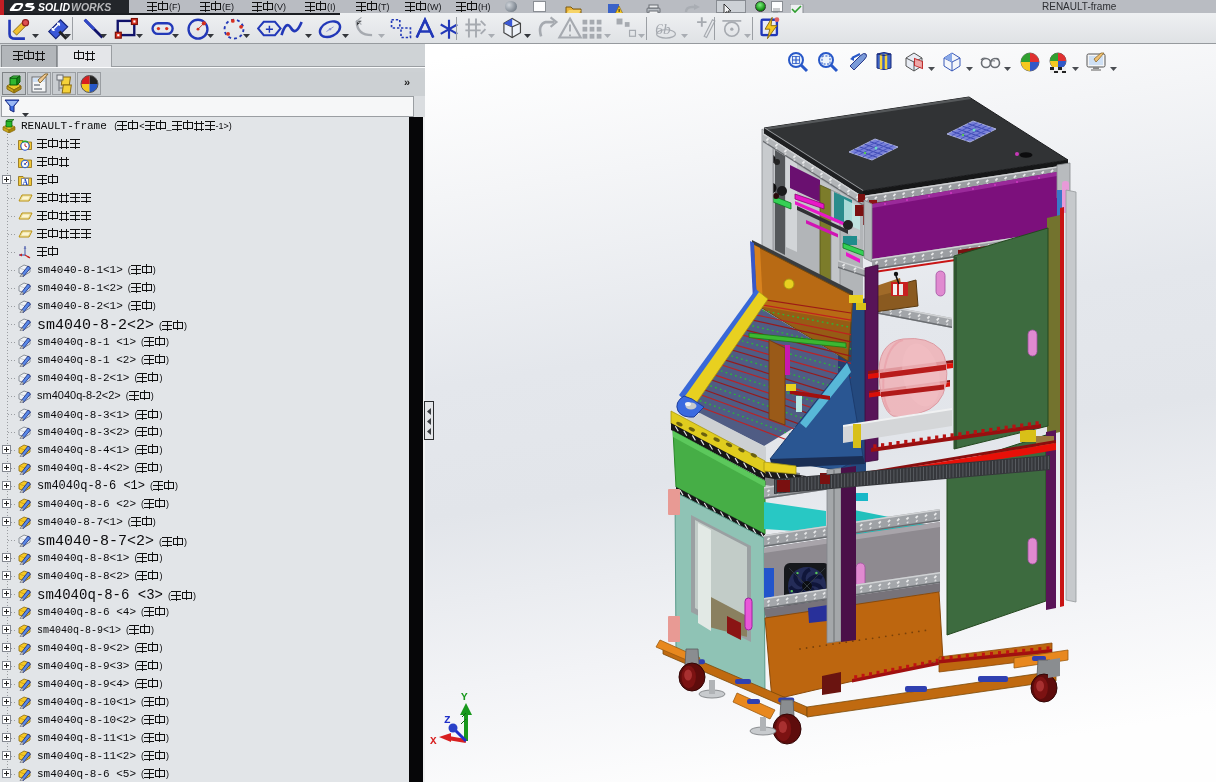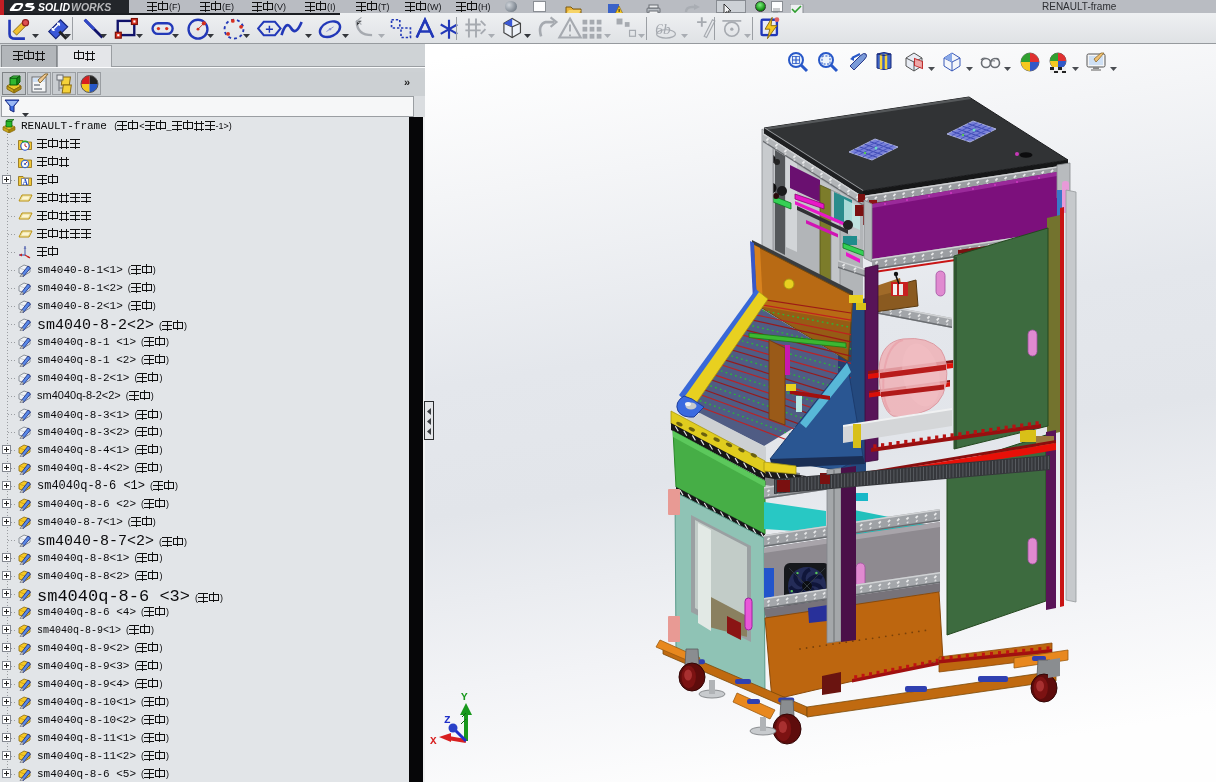--- a/index.html
+++ b/index.html
@@ -568,21 +568,21 @@
     <svg style="display:block" width="7" height="7">
       <path d="M1 3.5 h5 M3.5 1 v5" stroke="#222" stroke-width="1"></path>
     </svg>
   </div>
 <div class="abs" style="left:18px;top:587px;width:15px;height:14px;"><svg width="15" height="14">
       <path d="M1 5 L6 2 L12 4 L12 9 L7 12 L1 10 Z" fill="#f5c828" stroke="#8a6a10" stroke-width="0.8"></path>
       <path d="M1 5 L7 7 L12 4 M7 7 V12" stroke="#c8a010" stroke-width="0.8" fill="none"></path>
       <path d="M3 12 L10 3 L12.5 5 L5.5 13.5 Z" fill="#5a8ae8" stroke="#16247a" stroke-width="0.8"></path>
       <path d="M2 13.5 L4 10.8 L6 12.6 Z" fill="#f0f0f0" stroke="#555" stroke-width="0.6"></path>
     </svg></div>
-<div class="abs" style="left:37px;top:587px;width:357px;height:15px;font-size:11px;color:#0a0a0c;white-space:nowrap"><span style="font-family:'Liberation Mono',monospace;font-size:17px">sm4040q-8-6 &lt;3&gt;</span><span style="font-size:9px">&nbsp;&nbsp;(</span><i class="cj ca"></i><i class="cj cc"></i><span style="font-size:9px">)</span></div>
+<div class="abs" style="left:37px;top:587px;width:357px;height:15px;font-size:11px;color:#0a0a0c;white-space:nowrap"><span style="font-family:'Liberation Mono',monospace;font-size:14px">sm4040q-8-6 &lt;3&gt;</span><span style="font-size:9px">&nbsp;&nbsp;(</span><i class="cj ca"></i><i class="cj cc"></i><span style="font-size:9px">)</span></div>
 <div class="abs" style="left:2px;top:607px;width:9px;height:9px;background:#fff;border:1px solid #848890">
     <svg style="display:block" width="7" height="7">
       <path d="M1 3.5 h5 M3.5 1 v5" stroke="#222" stroke-width="1"></path>
     </svg>
   </div>
 <div class="abs" style="left:18px;top:605px;width:15px;height:14px;"><svg width="15" height="14">
       <path d="M1 5 L6 2 L12 4 L12 9 L7 12 L1 10 Z" fill="#f5c828" stroke="#8a6a10" stroke-width="0.8"></path>
       <path d="M1 5 L7 7 L12 4 M7 7 V12" stroke="#c8a010" stroke-width="0.8" fill="none"></path>
       <path d="M3 12 L10 3 L12.5 5 L5.5 13.5 Z" fill="#5a8ae8" stroke="#16247a" stroke-width="0.8"></path>
       <path d="M2 13.5 L4 10.8 L6 12.6 Z" fill="#f0f0f0" stroke="#555" stroke-width="0.6"></path>

